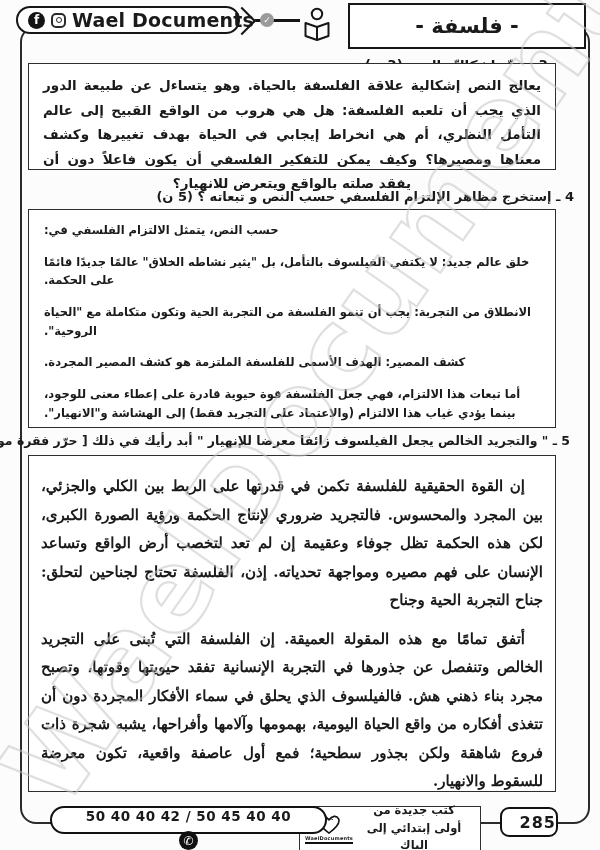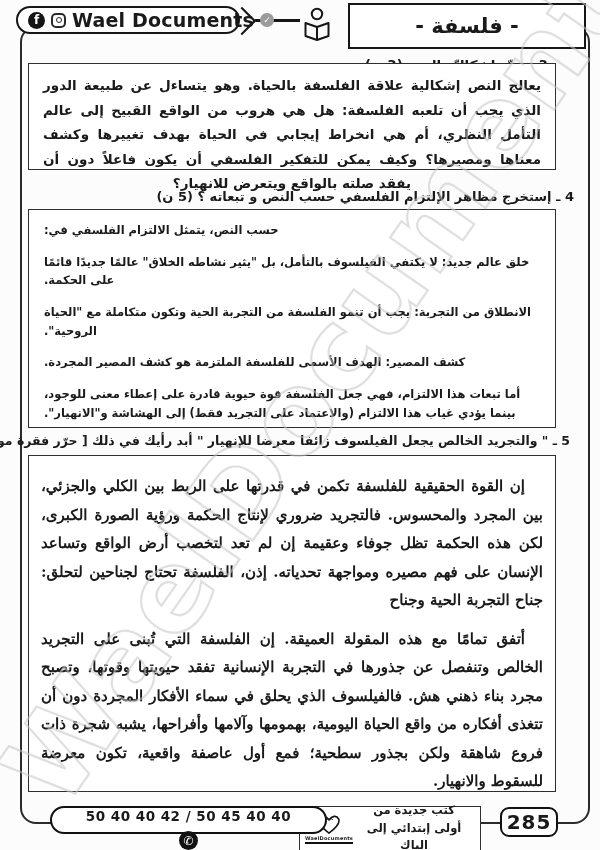--- a/index.html
+++ b/index.html
@@ -79,21 +79,21 @@
     border:2.5px solid #111;border-radius:16px;display:flex;align-items:center;
     gap:7px;padding:0 12px;box-sizing:border-box;z-index:2;flex-direction:column;
   }
   .phones{font-weight:800;font-size:13.5px;direction:ltr;letter-spacing:.5px;white-space:nowrap;}
   .phone-icon{width:19px;height:19px;border-radius:50%;background:#111;color:#fff;
     font-size:12px;display:flex;align-items:center;justify-content:center;flex:0 0 auto;}
   .footer-msg{font-weight:800;font-size:12.5px;direction:rtl;white-space:nowrap;}
   .page-box{
     position:absolute;left:500px;top:807px;width:54px;height:26px;background:#fff;
     border:2.5px solid #111;border-radius:9px;display:flex;align-items:center;
-    justify-content:center;font-size:20px;font-weight:800;z-index:2;letter-spacing:1px;
+    justify-content:flex-end;font-size:16px;font-weight:800;z-index:2;letter-spacing:1px;
   }
 </style>
 </head>
 <body>
 
 <div class="frame"></div>
 
 <div class="header">
   <div class="hpatch"></div>
   <div class="connector"></div>

